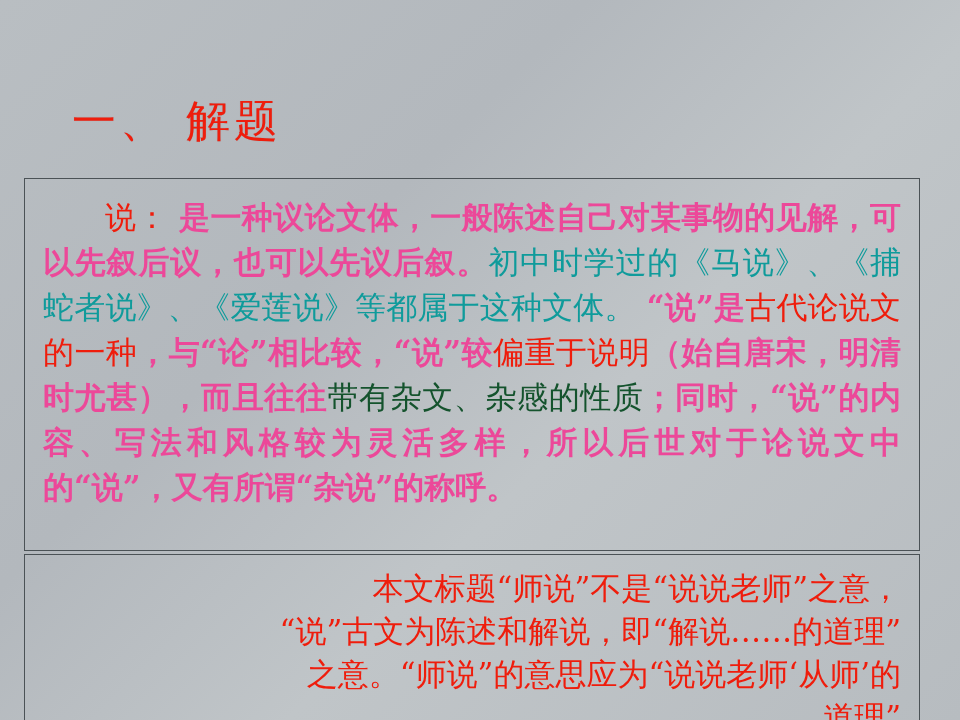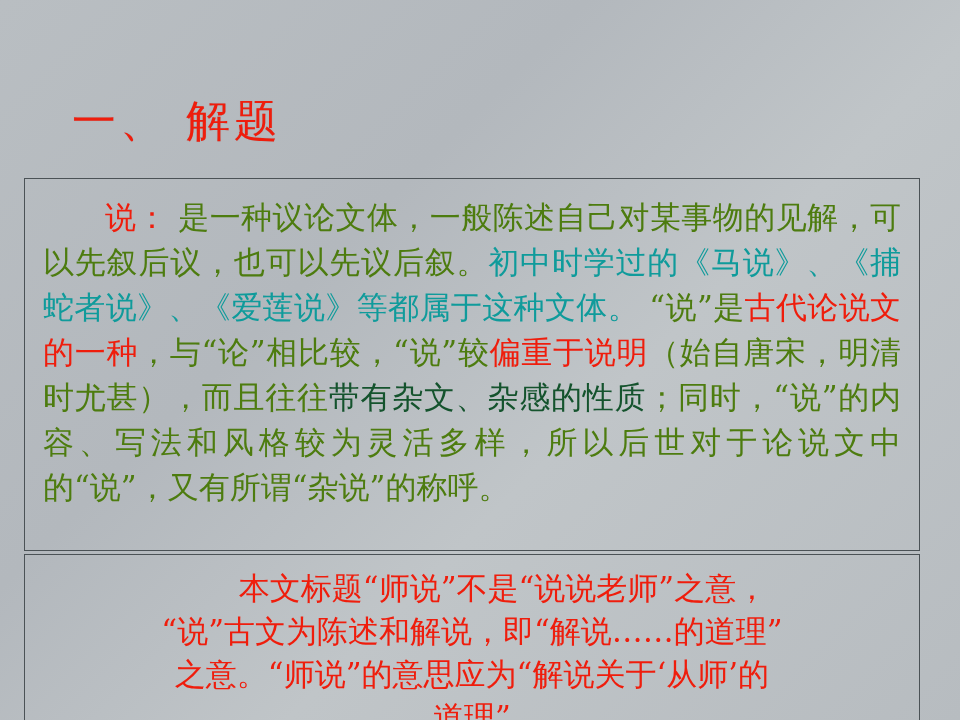--- a/index.html
+++ b/index.html
@@ -56,29 +56,29 @@
   .para {
     font-size: 31px;
     line-height: 45px;
     color: #1a3fd4;
     text-align: justify;
     letter-spacing: 0px;
   }
   .para.indent {
     text-indent: 62px;
   }
-  .c-blue  { color: #4d7c0f; }
+  .c-blue  { color: #ec4899; font-weight: bold; }
   .c-red   { color: #ef1d0c; }
   .c-teal  { color: #0f9b9b; }
   .c-mag   { color: #14532d; }
   .para2 {
     font-size: 31px;
     line-height: 43px;
     color: #ef1d0c;
-    text-align: center;
+    text-align: right;
   }
   .para2.indent {
     text-indent: 62px;
   }
 </style>
 </head>
 <body>
 
 <div class="slide">
 
@@ -86,17 +86,17 @@
 
   <div class="box-main">
     <div class="para indent">
       <span class="c-red">说：</span><span class="c-blue"> 是一种议论文体，一般陈述自己对某事物的见解，可以先叙后议，也可以先议后叙。</span><span class="c-teal">初中时学过的《马说》、《捕蛇者说》、《爱莲说》等都属于这种文体。</span><span class="c-blue"> “说”是</span><span class="c-red">古代论说文的一种</span><span class="c-blue">，与“论”相比较，“说”较</span><span class="c-red">偏重于说明</span><span class="c-blue">（始自唐宋，明清时尤甚），而且往往</span><span class="c-mag">带有杂文、杂感的性质</span><span class="c-blue">；同时，“说”的内容、写法和风格较为灵活多样，所以后世对于论说文中的“说”，又有所谓“杂说”的称呼。</span>
     </div>
   </div>
 
   <div class="box-second">
     <div class="para2 indent">本文标题“师说”不是“说说老师”之意，</div>
     <div class="para2">“说”古文为陈述和解说，即“解说……的道理”</div>
-    <div class="para2">之意。“师说”的意思应为“解说关于‘从师’的</div>
+    <div class="para2">之意。“师说”的意思应为“说说老师‘从师’的</div>
     <div class="para2">道理”</div>
   </div>
 
 </div>
 
 </body></html>

